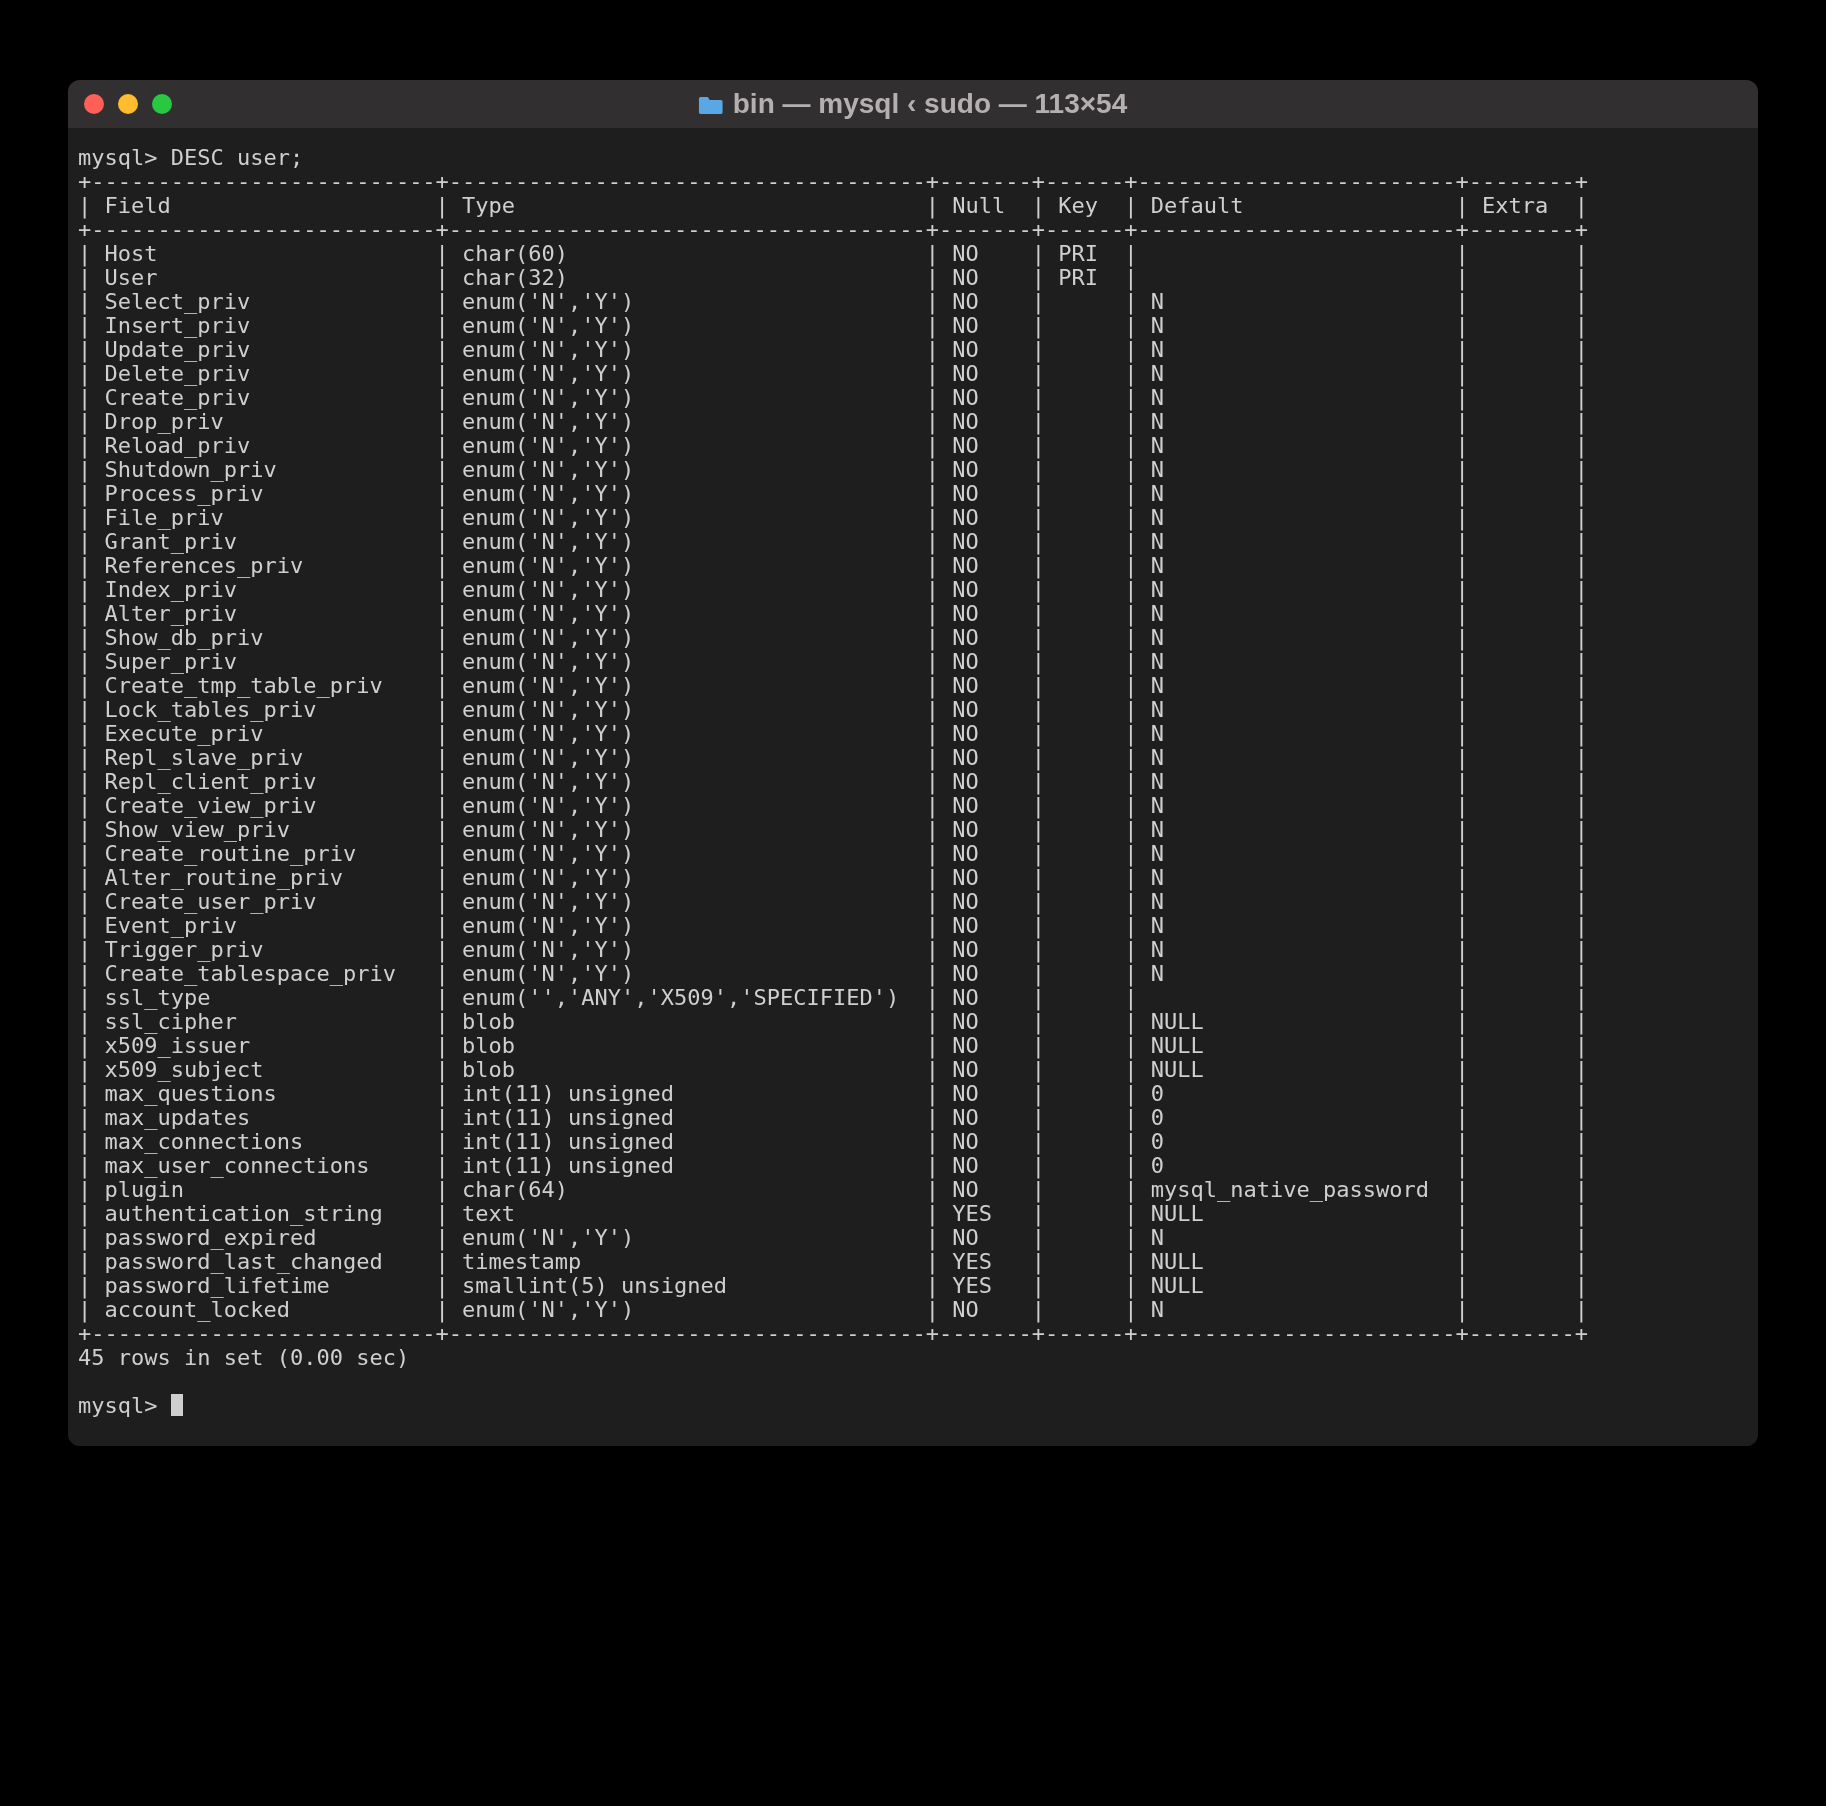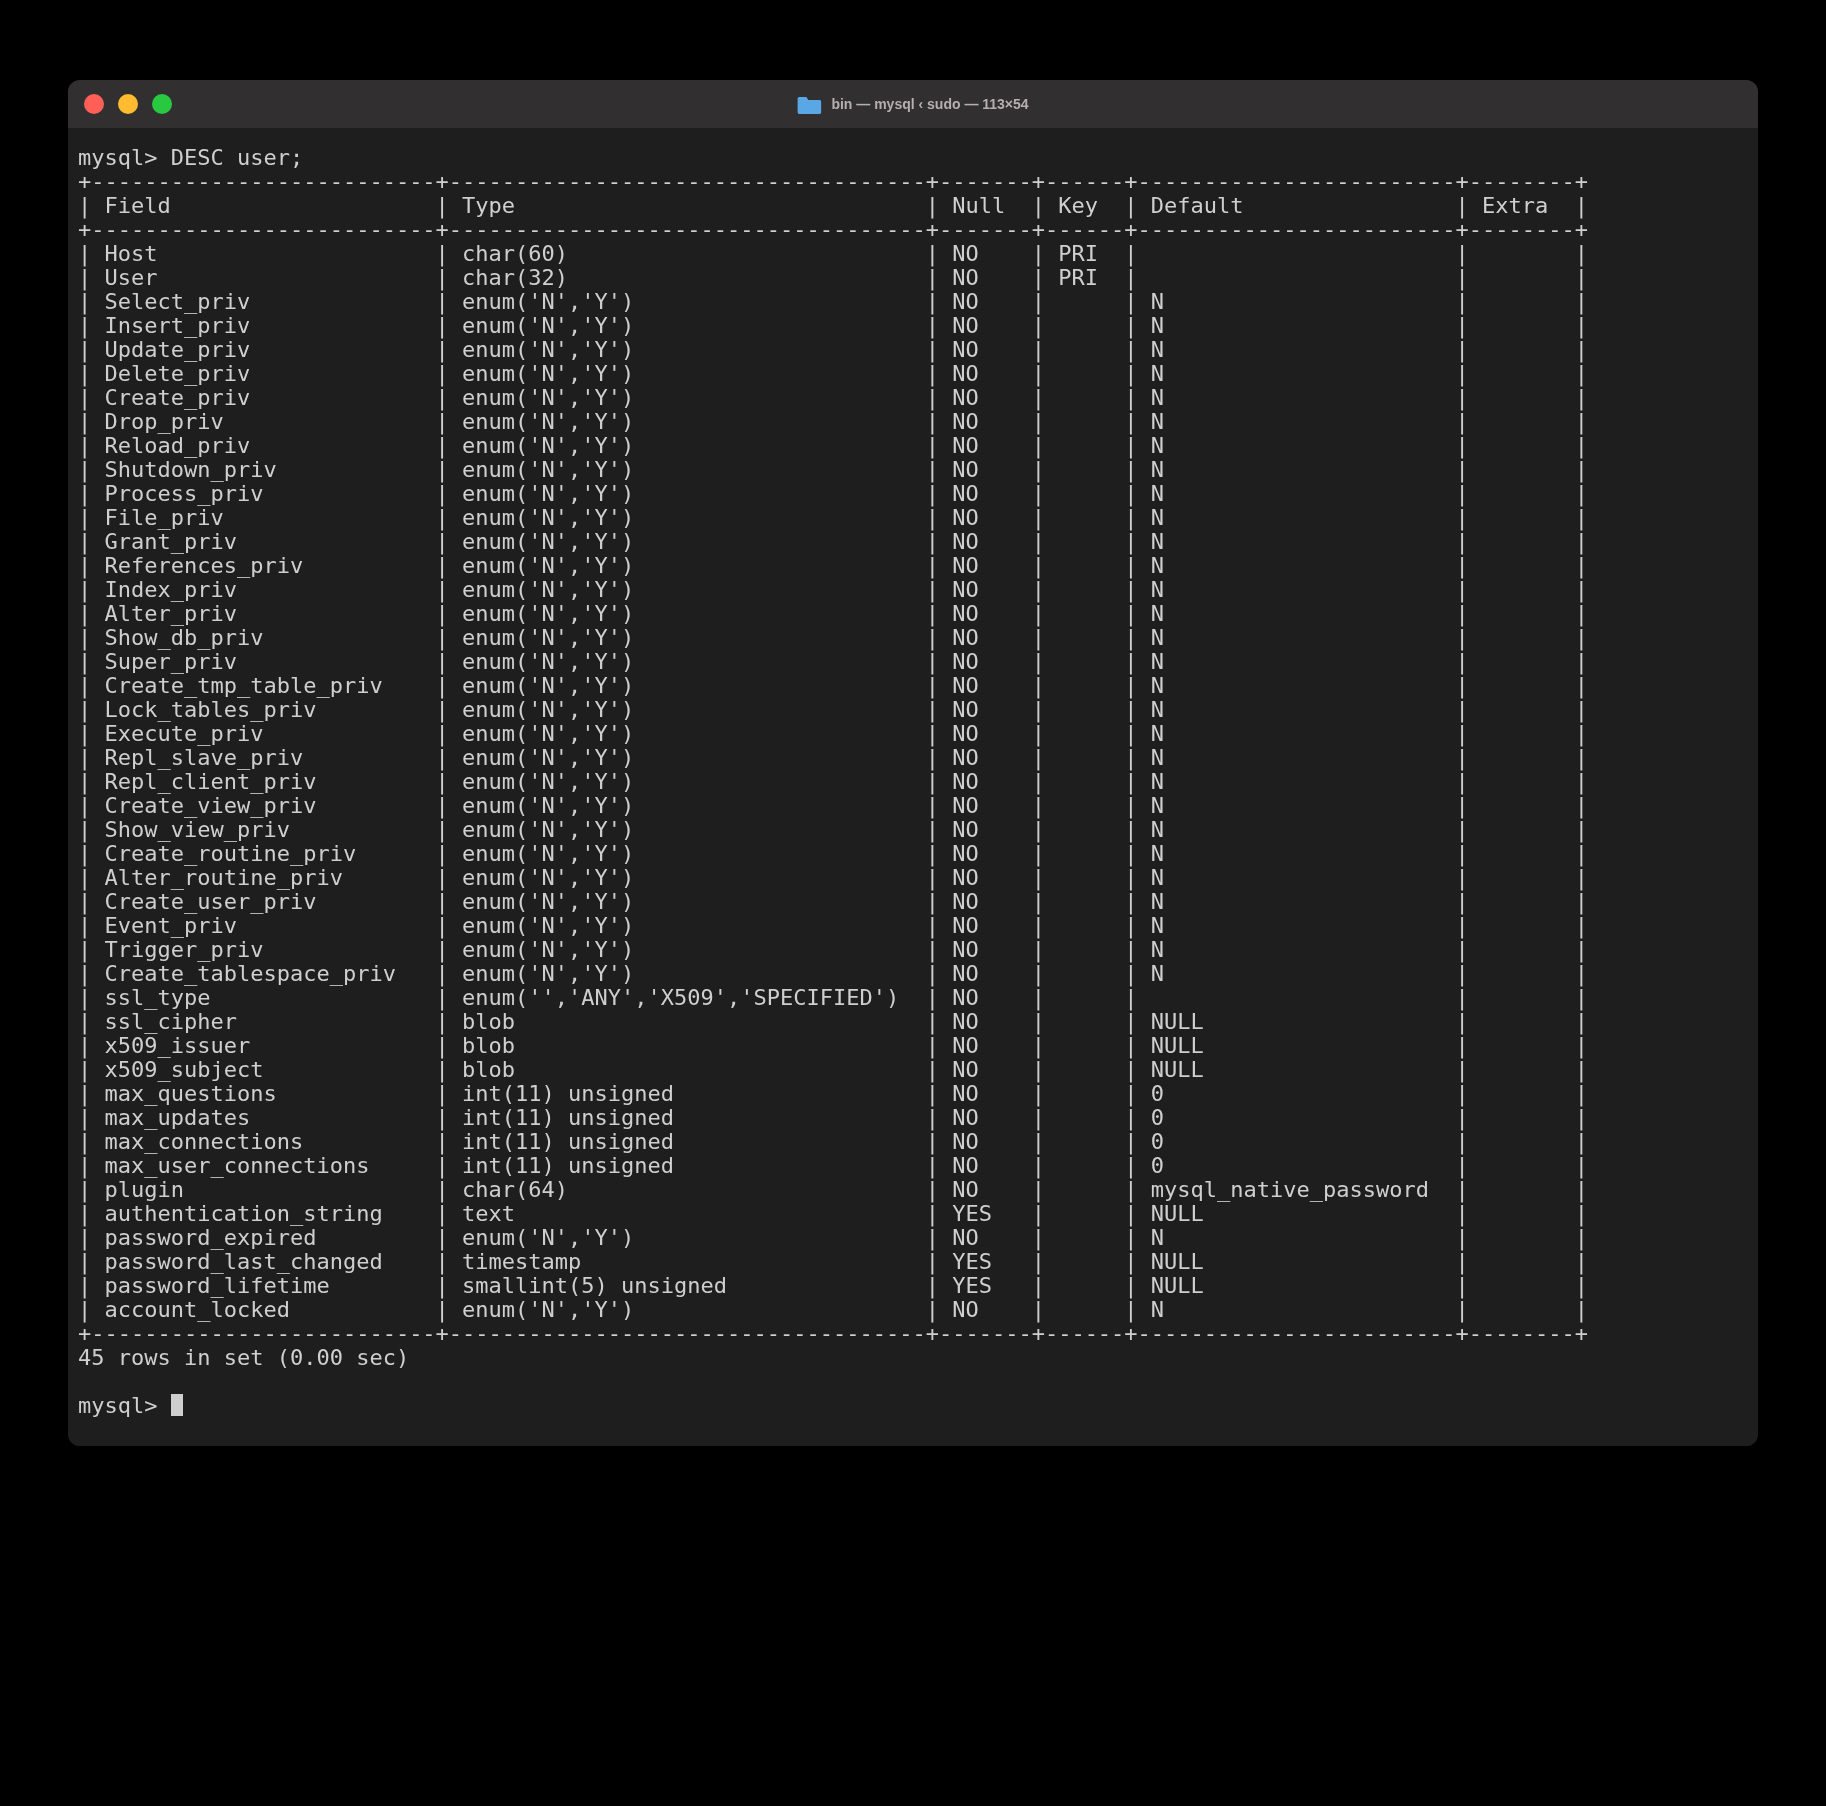--- a/index.html
+++ b/index.html
@@ -43,21 +43,21 @@
   .light.green { background: #28c840; }
   .title-center {
     position: absolute;
     left: 50%;
     transform: translateX(-50%);
     display: flex;
     align-items: center;
     gap: 10px;
     color: #b4b0b2;
     font-family: -apple-system, BlinkMacSystemFont, "Helvetica Neue", sans-serif;
-    font-size: 14px;
+    font-size: 28px;
     font-weight: 600;
   }
   .folder-icon {
     width: 24px;
     height: 20px;
     display: inline-block;
   }
   .folder-icon svg { display:block; }
   .terminal-body {
     background: #1e1e1e;

